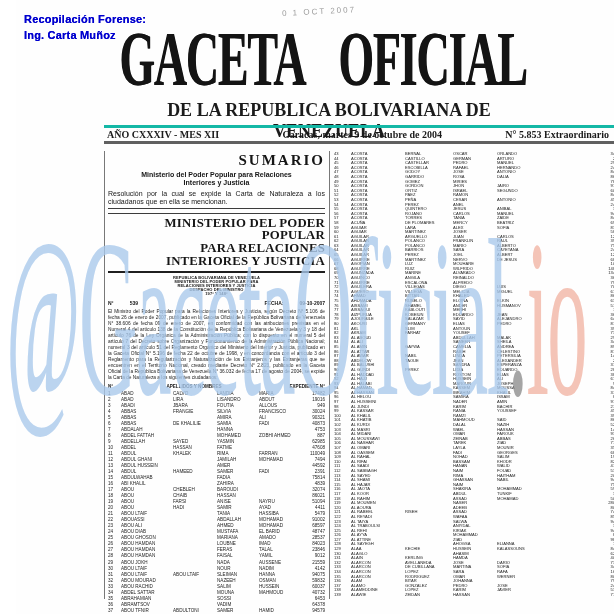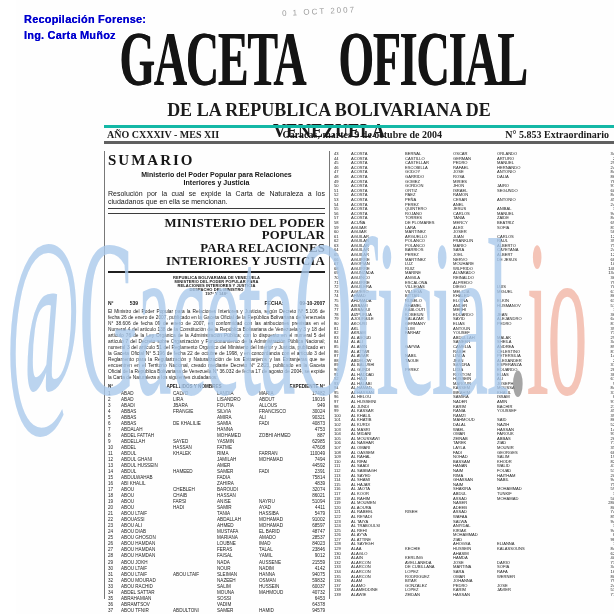--- a/index.html
+++ b/index.html
@@ -22,21 +22,21 @@
   #dateband .db-right{margin-right:6px;}
 
   
   .vline{position:absolute;background:#787878;width:1px;z-index:2;}
   #rule-left{left:88px;top:151px;height:448px;}
   #rule-mid{left:313px;top:151px;height:448px;}
   #rule-right{left:608px;top:149px;height:465px;width:2px;background:#4c4c4c;}
 
   
   #left-col{position:absolute;left:92px;top:151px;width:217px;color:#161616;z-index:3;}
-  .sumario-title{text-align:left;font-family:"Liberation Serif",serif;font-weight:bold;font-size:15px;letter-spacing:2px;margin-top:1px;}
+  .sumario-title{text-align:right;font-family:"Liberation Serif",serif;font-weight:bold;font-size:15px;letter-spacing:2px;margin-top:1px;}
   .sum-min{text-align:center;font-weight:bold;font-size:7px;line-height:1.2;margin-top:2px;}
   .sum-res{font-size:7px;line-height:1.2;text-align:justify;margin-top:2px;}
   .dbl-rule{height:4px;border-top:1.5px solid #3c3c3c;border-bottom:1.5px solid #3c3c3c;margin-top:1px;}
   .section-heading{text-align:right;font-family:"Liberation Serif",serif;font-weight:bold;font-size:12.8px;line-height:1.0;margin-top:3px;letter-spacing:0.2px;}
   .heading-rule{height:2.5px;background:#1f1f1f;margin-top:3px;}
   .org-block{text-align:center;font-weight:bold;font-size:4px;line-height:1.0;margin-top:3px;letter-spacing:0.1px;}
   .numline{display:flex;justify-content:space-between;font-weight:bold;font-size:5px;margin-top:4px;}
   .numline .gap{display:inline-block;width:16px;}
   .body-par{font-size:4.8px;line-height:1.25;text-align:justify;margin-top:3px;color:#222;}
   .thead{display:grid;grid-template-columns:13px 1fr 58px;font-weight:bold;font-size:4.6px;margin-top:3px;}

